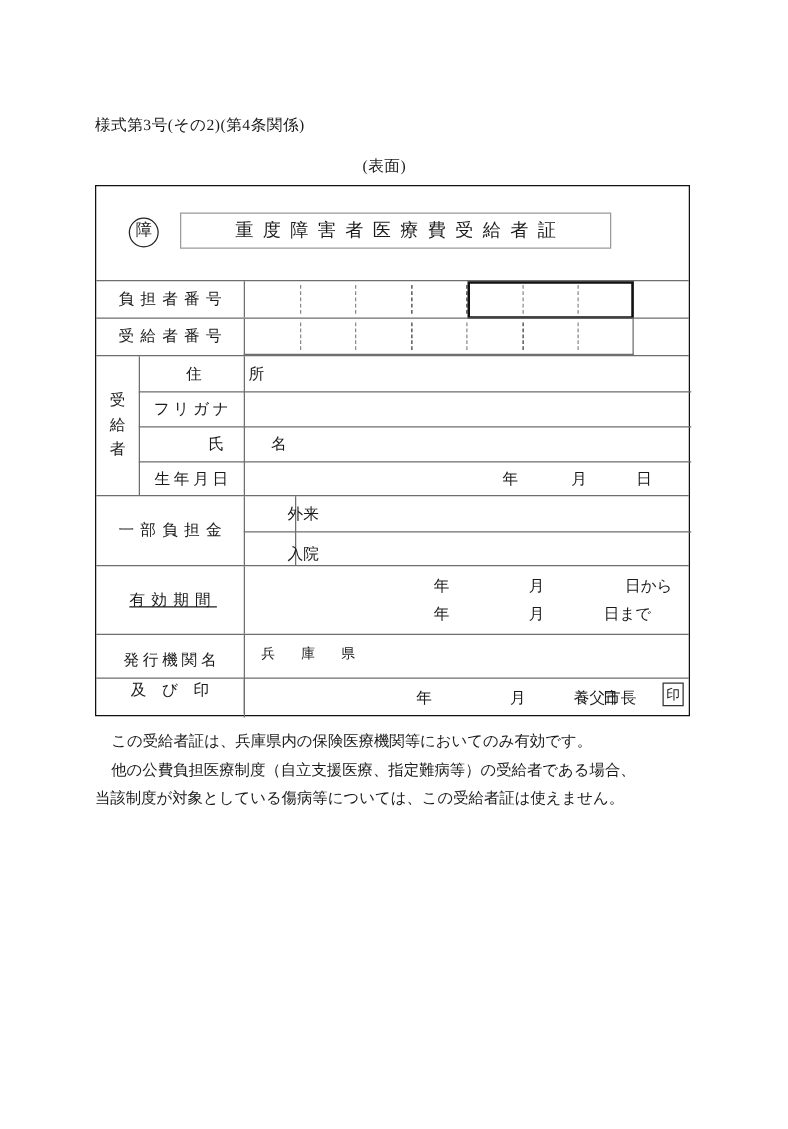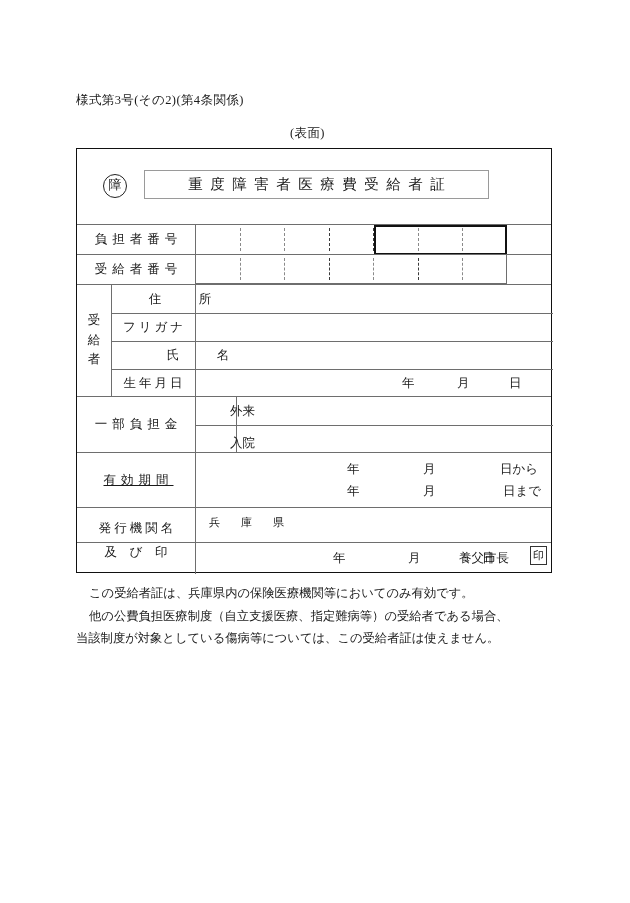--- a/index.html
+++ b/index.html
@@ -288,21 +288,21 @@
 
     <div class="row" style="top:303px;height:55px;">
       <div class="lbl lbl-spread" style="left:0;top:0;width:118px;height:100%;text-decoration:underline;">有効期間</div>
       <div class="cellv" style="left:118px;height:100%;"></div>
       <div style="position:absolute;left:118px;top:0;width:358px;height:100%;">
         <span class="ymd" style="left:152px;top:8px;">年</span>
         <span class="ymd" style="left:228px;top:8px;">月</span>
         <span class="ymd" style="left:305px;top:8px;">日から</span>
         <span class="ymd" style="left:152px;top:30px;">年</span>
         <span class="ymd" style="left:228px;top:30px;">月</span>
-        <span class="ymd" style="left:308px;top:30px;">日まで</span>
+        <span class="ymd" style="left:288px;top:30px;">日まで</span>
       </div>
     </div>
 
     <div class="row" style="top:358px;height:67px;">
       <div style="position:absolute;left:0;top:0;width:118px;height:100%;display:flex;flex-direction:column;align-items:center;justify-content:center;font-size:12.5px;line-height:1.9;">
         <span class="lbl-spread3">発行機関名</span>
         <span>及　び　印</span>
       </div>
       <div class="cellv" style="left:118px;height:100%;"></div>
       <div style="position:absolute;left:118px;top:0;width:358px;height:100%;">

